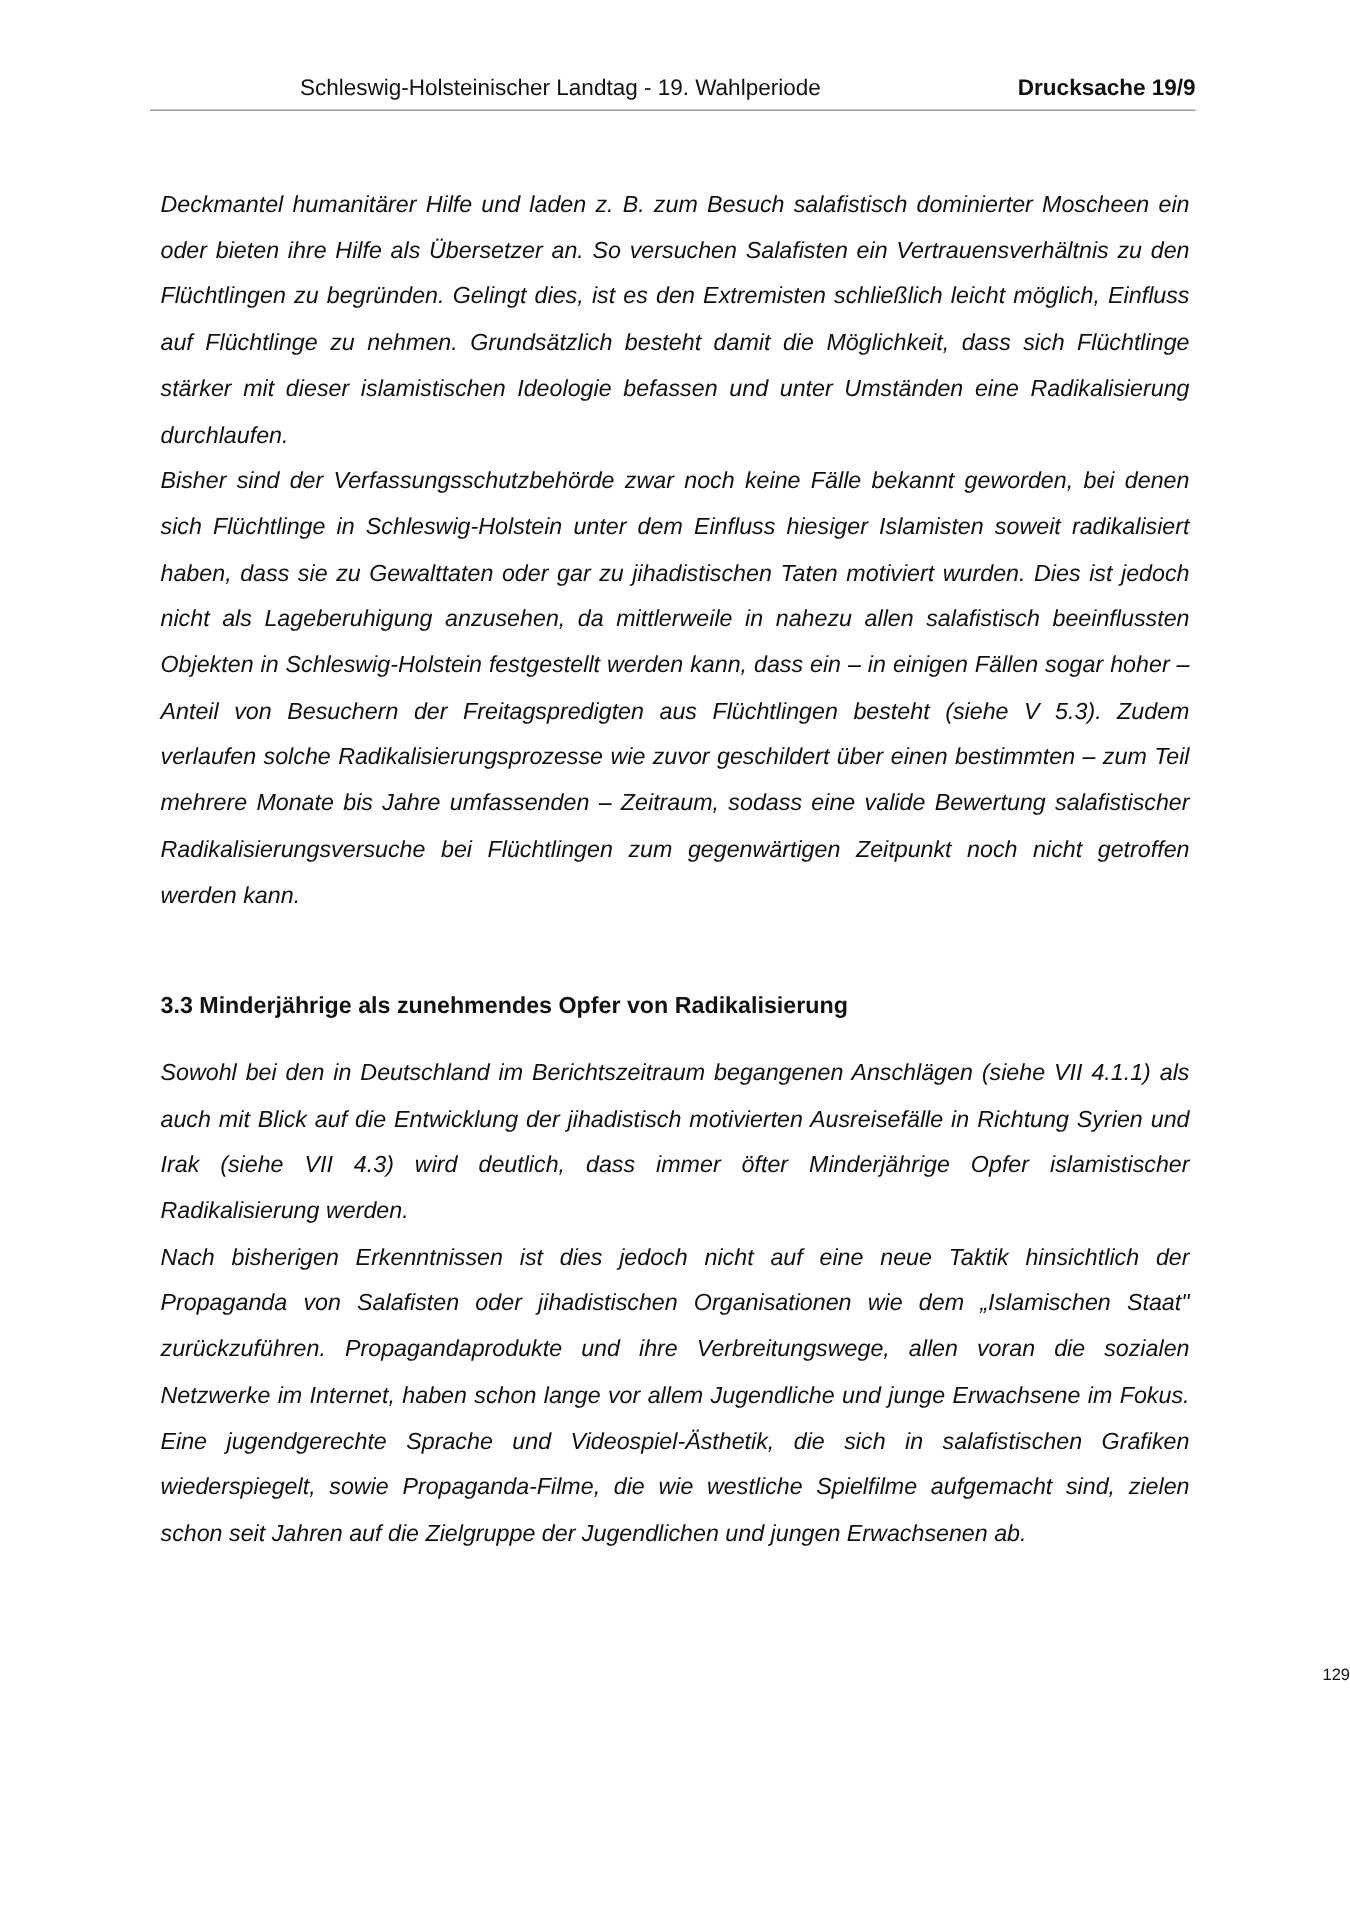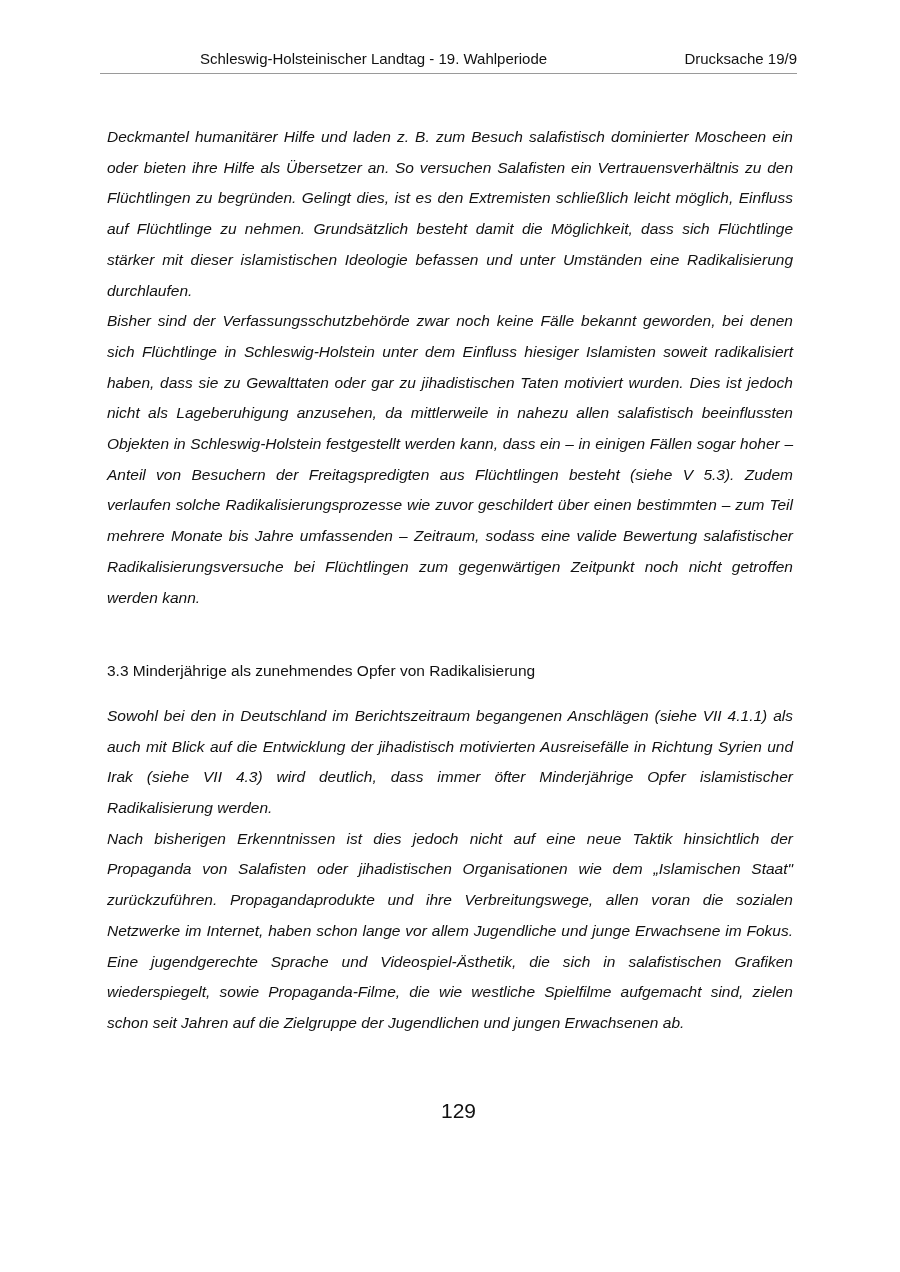--- a/index.html
+++ b/index.html
@@ -24,21 +24,21 @@
     display: flex;
     justify-content: space-between;
     align-items: baseline;
     font-size: 15px;
   }
   .header-left {
     margin-left: 100px;
     white-space: nowrap;
   }
   .header-right {
-    font-weight: normal;
+    font-weight: bold;
     white-space: nowrap;
   }
   .header-rule {
     position: absolute;
     top: 73px;
     left: 100px;
     right: 103px;
     border: none;
     border-top: 1px solid #9a9a9a;
     margin: 0;
@@ -51,32 +51,32 @@
     font-size: 15.5px;
     line-height: 30.7px;
     text-align: justify;
   }
   .content p {
     margin: 0;
     font-style: italic;
   }
   .section-heading {
     font-size: 15.5px;
-    font-weight: normal;
+    font-weight: bold;
     text-align: left;
     margin: 43px 0 14px 0;
     line-height: 30.7px;
   }
   .page-footer {
     position: absolute;
     left: 0;
     right: 0;
     bottom: 56px;
-    text-align: center;
-    font-size: 21px;
+    text-align: right;
+    font-size: 11px;
     padding-left: 17px;
   }
 </style>
 </head>
 <body>
 
 <div class="page">
 
   <header class="page-header">
     <span class="header-left">Schleswig-Holsteinischer Landtag - 19. Wahlperiode</span>

